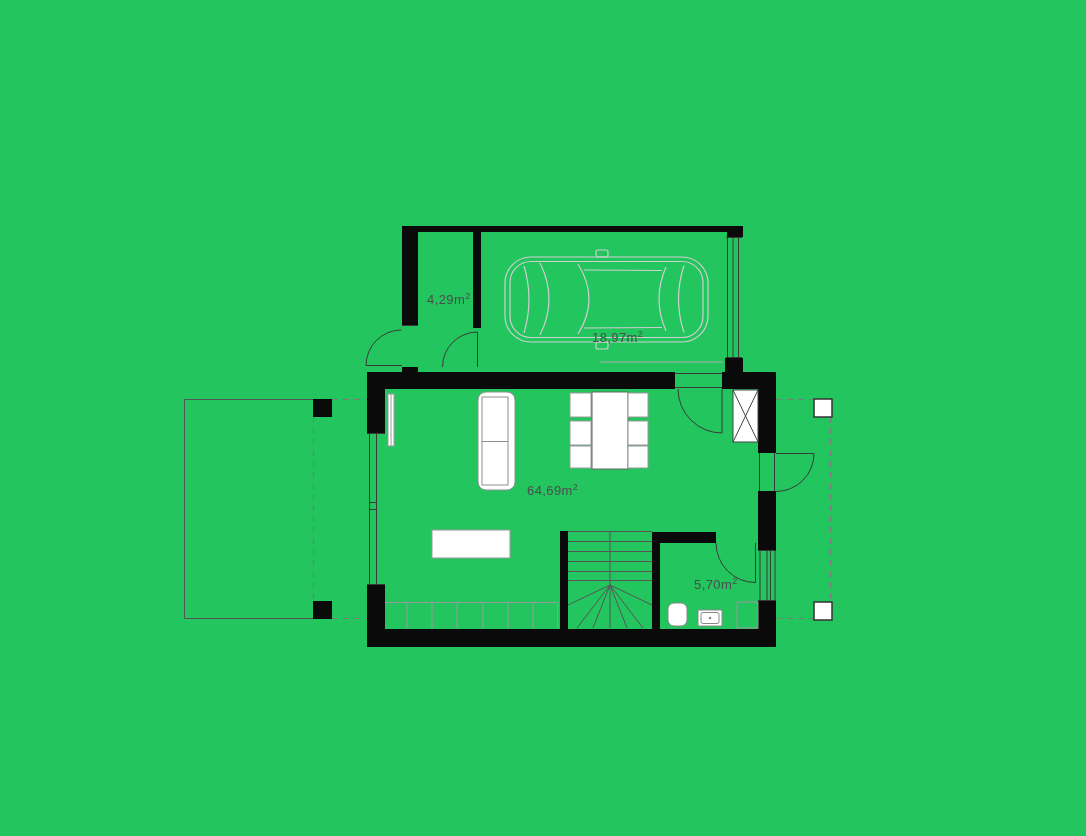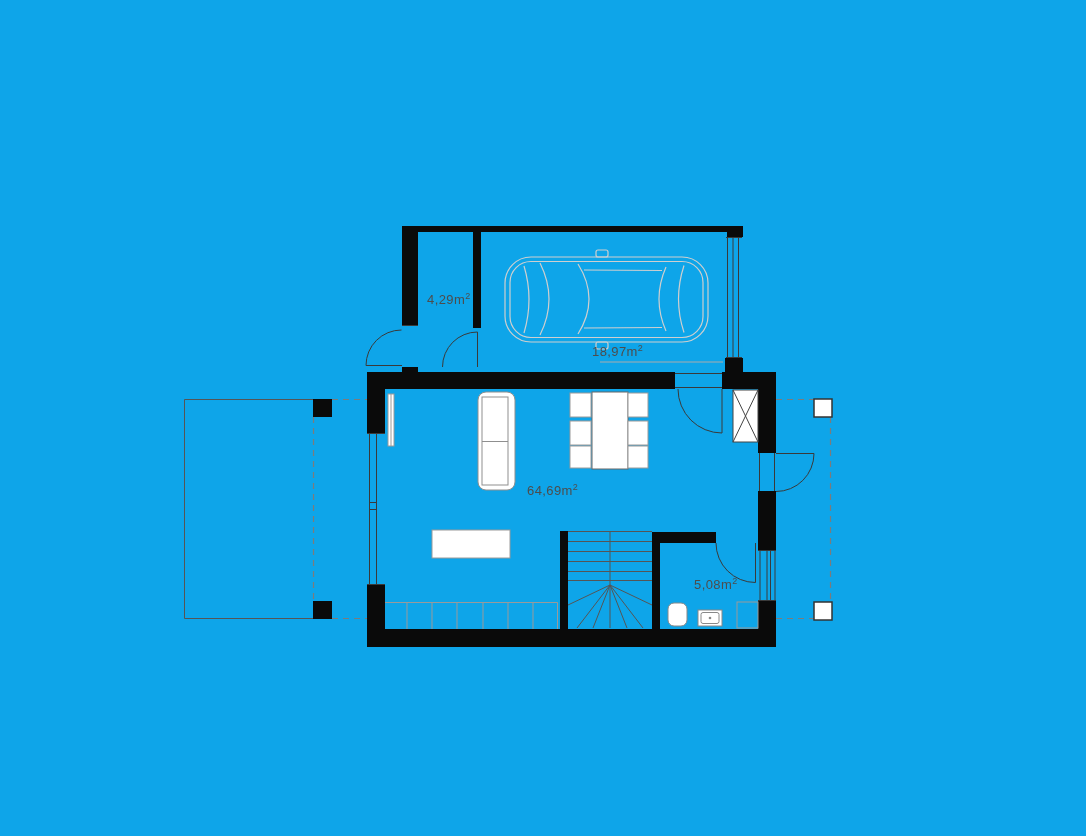--- a/index.html
+++ b/index.html
@@ -1,16 +1,16 @@
 <!DOCTYPE html>
 <html><head>
 <meta charset="utf-8">
 <style>
   html,body{margin:0;padding:0;background:#ffffff;}
-  .canvas{position:relative;width:1086px;height:836px;background:#0ea5e9;overflow:hidden;
+  .canvas{position:relative;width:1086px;height:836px;background:#22c55e;overflow:hidden;
           font-family:"Liberation Sans",sans-serif;}
   .plan-svg{position:absolute;left:0;top:0;}
   .area-label{position:absolute;color:#4d4d4d;font-size:13px;letter-spacing:.4px;white-space:nowrap;
               font-family:"Liberation Sans",sans-serif;}
   .area-label sup{font-size:9px;letter-spacing:0;}
 </style>
 </head>
 <body>
 
 <div class="canvas">
@@ -203,25 +203,25 @@
       <line x1="584" y1="328" x2="662" y2="327.5"></line>
       <rect x="596" y="250" width="12" height="7" rx="2"></rect>
       <rect x="596" y="342" width="12" height="7" rx="2"></rect>
     </g>
   </svg>
 
   <div class="area-label" style="left:427px;top:291px">
     <span>4,29m</span><sup>2</sup>
   </div>
 
-  <div class="area-label" style="left:592px;top:343px">
+  <div class="area-label" style="left:592px;top:329px">
     <span>18,97m</span><sup>2</sup>
   </div>
 
   <div class="area-label" style="left:527px;top:482px">
     <span>64,69m</span><sup>2</sup>
   </div>
 
   <div class="area-label" style="left:694px;top:576px">
-    <span>5,08m</span><sup>2</sup>
+    <span>5,70m</span><sup>2</sup>
   </div>
 
 </div>
 
 </body></html>

